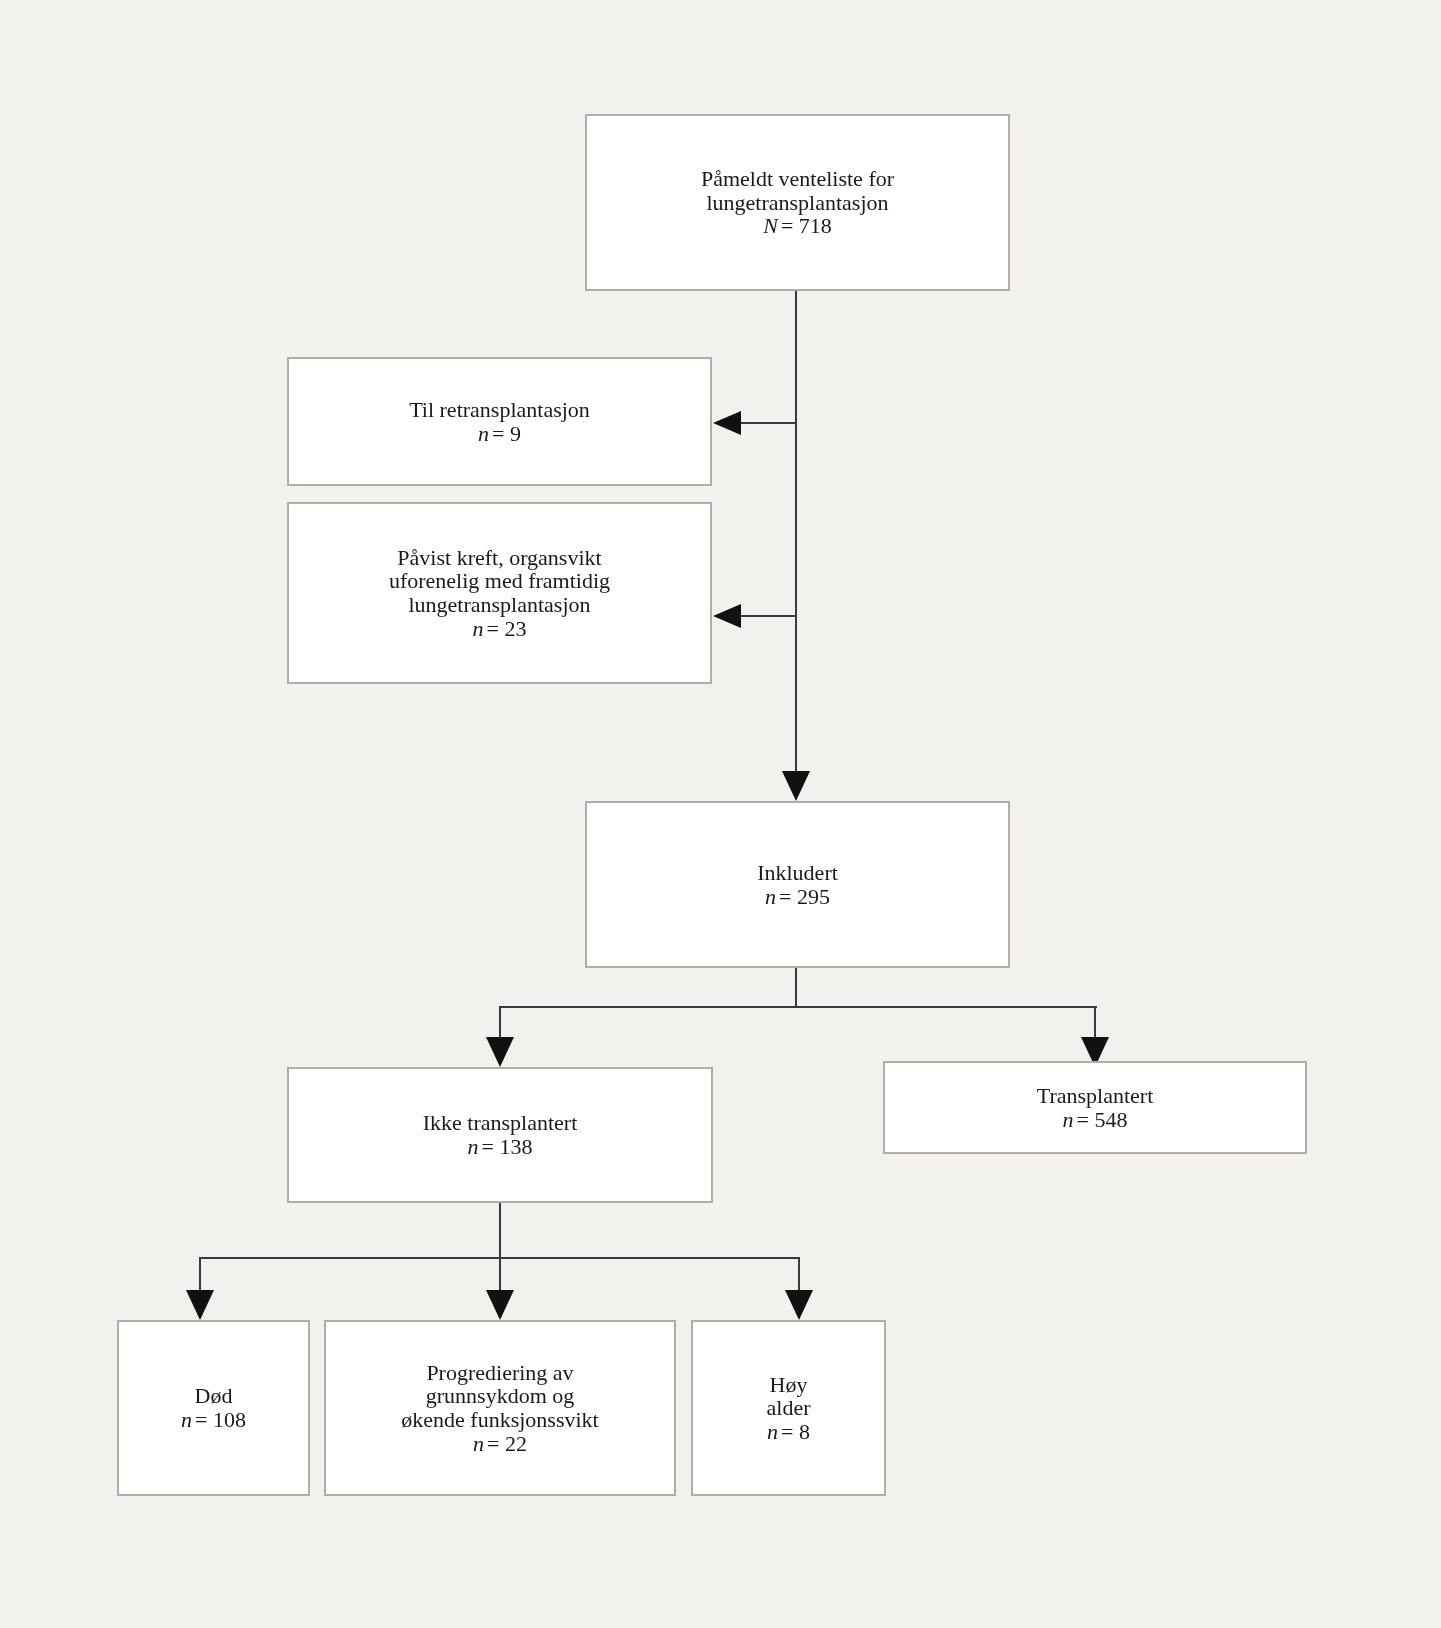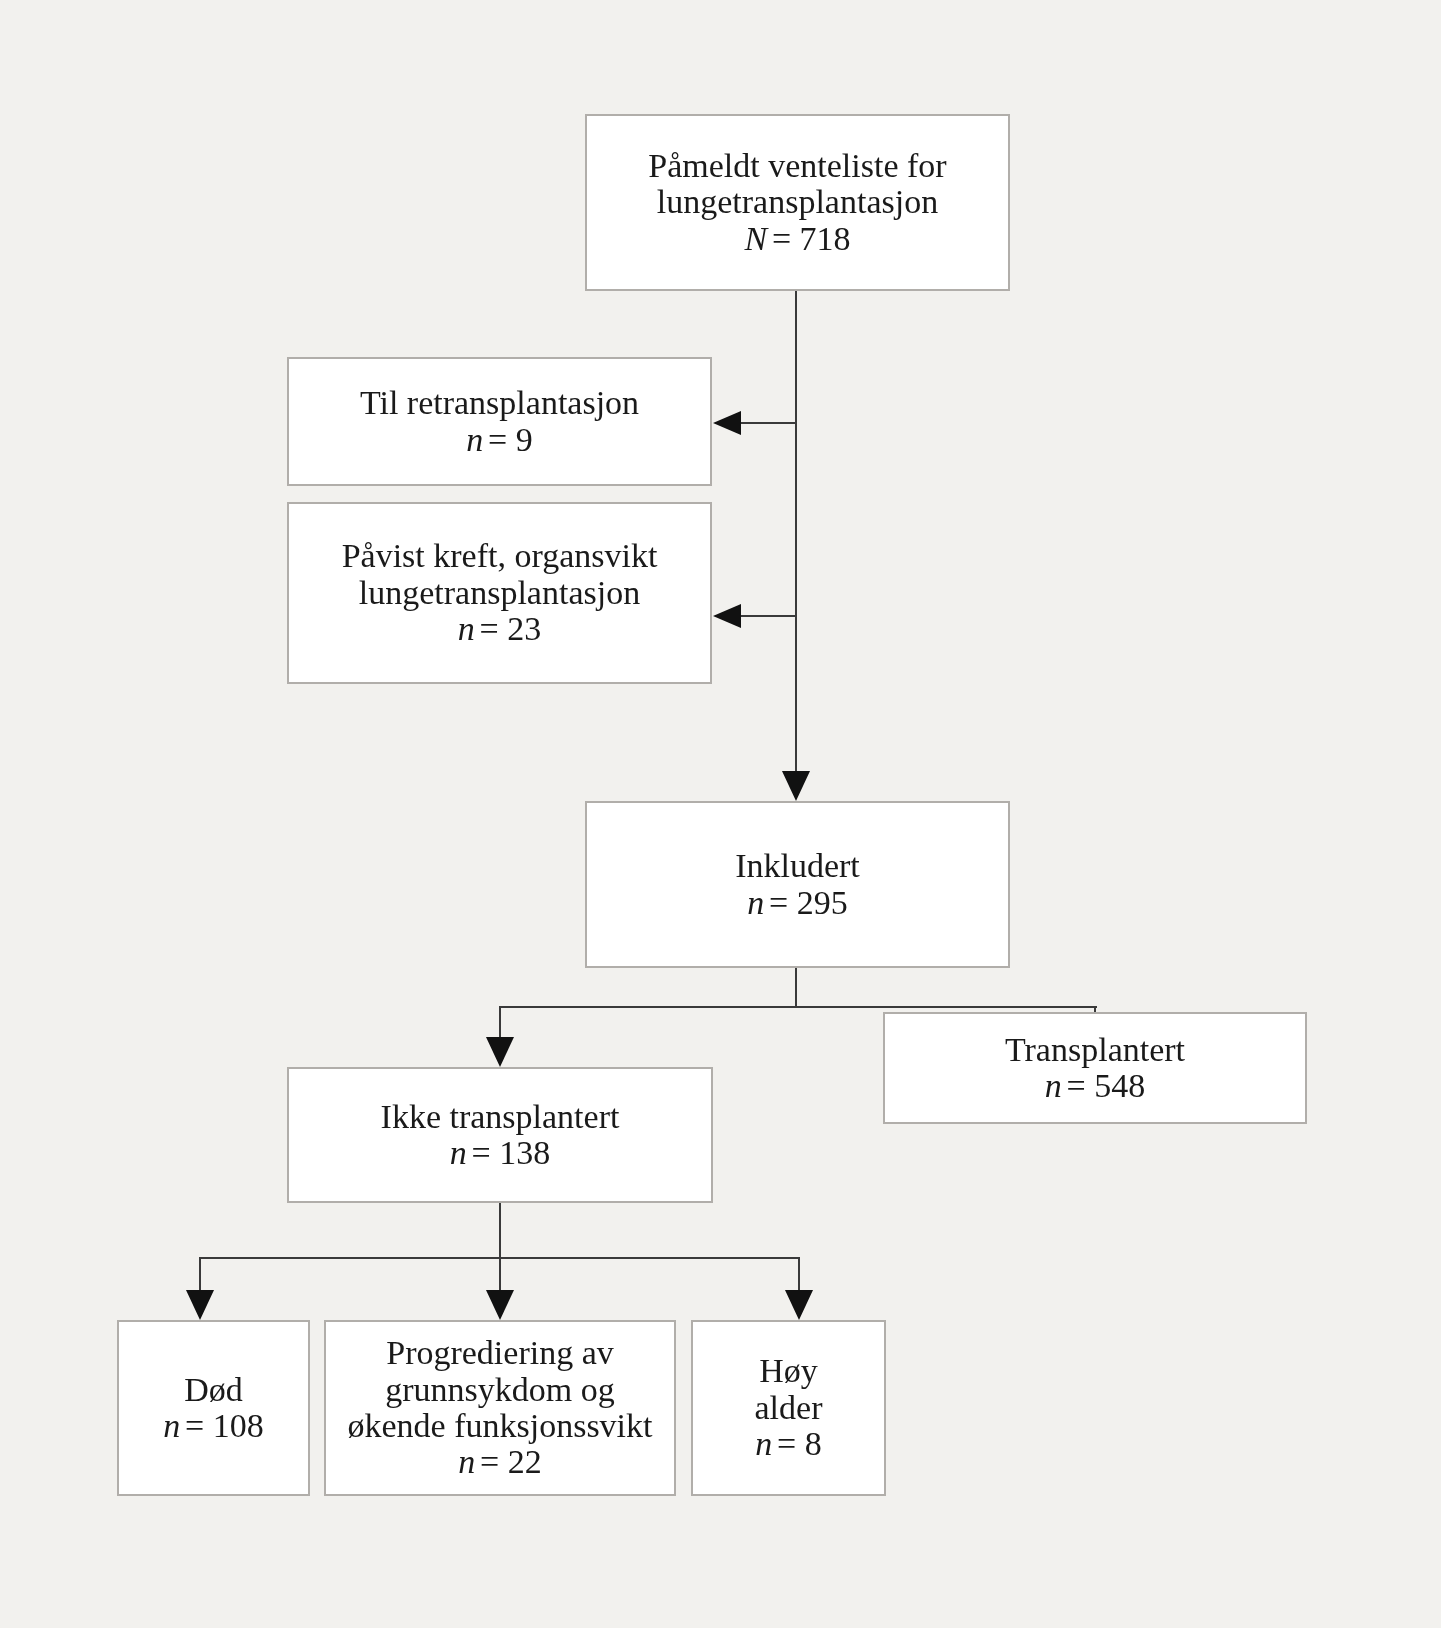--- a/index.html
+++ b/index.html
@@ -22,21 +22,21 @@
     position:absolute;
     box-sizing:border-box;
     background:var(--box-fill);
     border:2px solid var(--box-border);
     display:flex;
     flex-direction:column;
     justify-content:center;
     align-items:center;
     text-align:center;
     color:var(--text);
-    font-size:34px;
+    font-size:22px;
     line-height:1.07;
     padding:6px 10px;
     font-family:Liberation Serif, serif;
   }
   .box .tline{white-space:nowrap;}
   .count{white-space:nowrap;}
   .count .sym{font-style:italic;}
   .count .val{margin-left:0.14em;text-align:right;}
   .vline{position:absolute;width:2px;background:var(--line);}
   .hline{position:absolute;height:2px;background:var(--line);}
@@ -89,35 +89,36 @@
     <div class="count"><span class="sym">N</span><span class="val">= 718</span></div>
   </div>
 
   <div class="box" style="left:287px;top:357px;width:425px;height:129px">
     <div class="tline">Til retransplantasjon</div>
     <div class="count"><span class="sym">n</span><span class="val">= 9</span></div>
   </div>
 
   <div class="box" style="left:287px;top:502px;width:425px;height:182px">
     <div class="tline">Påvist kreft, organsvikt</div>
+    <div class="tline">uforenelig med framtidig</div>
     <div class="tline">lungetransplantasjon</div>
     <div class="count"><span class="sym">n</span><span class="val">= 23</span></div>
   </div>
 
   <div class="box" style="left:585px;top:801px;width:425px;height:167px">
     <div class="tline">Inkludert</div>
     <div class="count"><span class="sym">n</span><span class="val">= 295</span></div>
   </div>
 
   <div class="box" style="left:287px;top:1067px;width:426px;height:136px">
     <div class="tline">Ikke transplantert</div>
     <div class="count"><span class="sym">n</span><span class="val">= 138</span></div>
   </div>
 
-  <div class="box" style="left:883px;top:1012px;width:424px;height:112px">
+  <div class="box" style="left:883px;top:1061px;width:424px;height:93px">
     <div class="tline">Transplantert</div>
     <div class="count"><span class="sym">n</span><span class="val">= 548</span></div>
   </div>
 
   <div class="box" style="left:117px;top:1320px;width:193px;height:176px">
     <div class="tline">Død</div>
     <div class="count"><span class="sym">n</span><span class="val">= 108</span></div>
   </div>
 
   <div class="box" style="left:324px;top:1320px;width:352px;height:176px">

